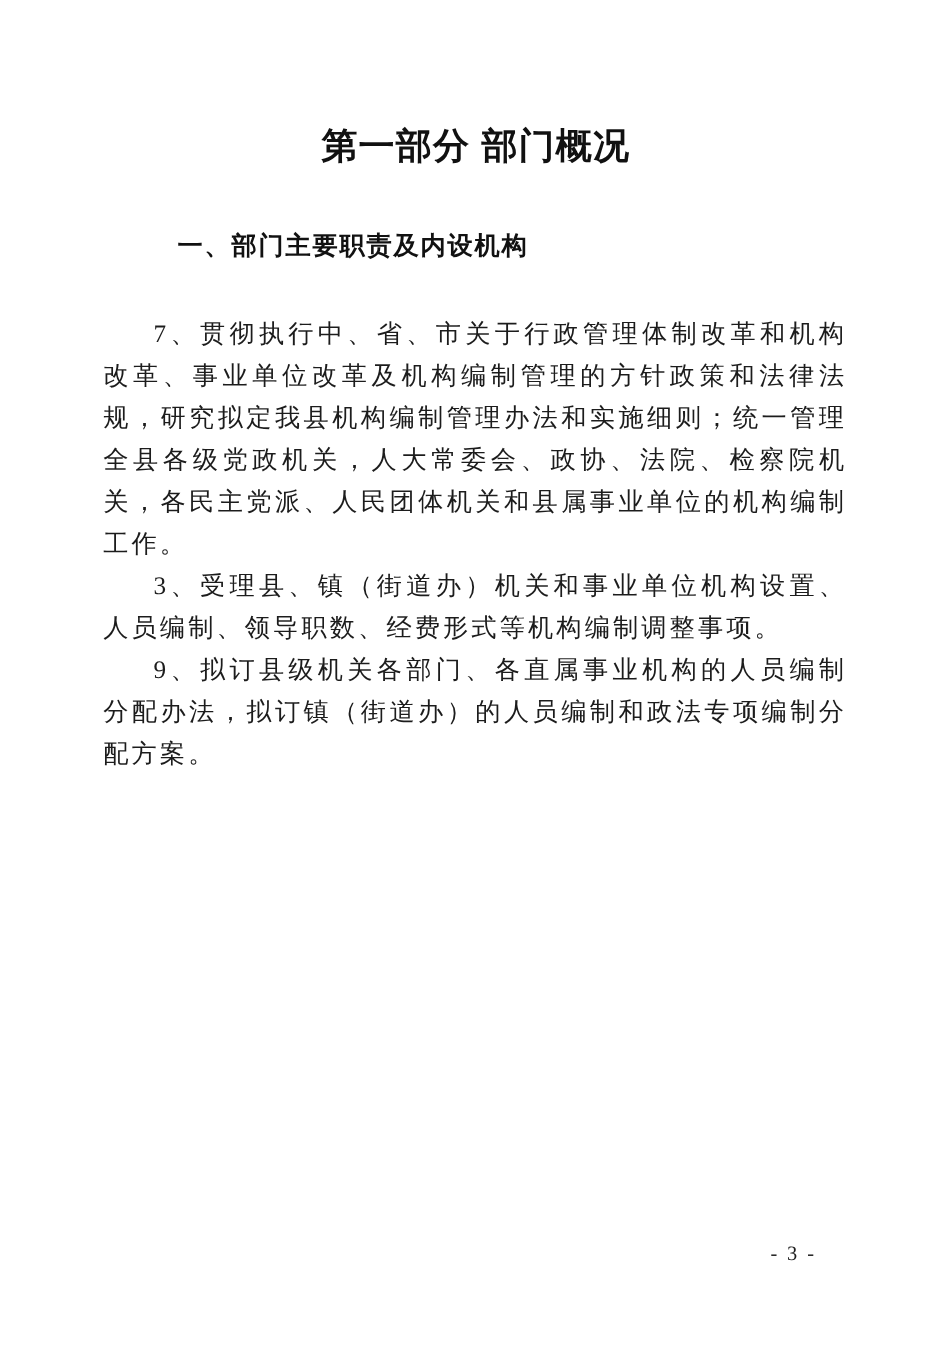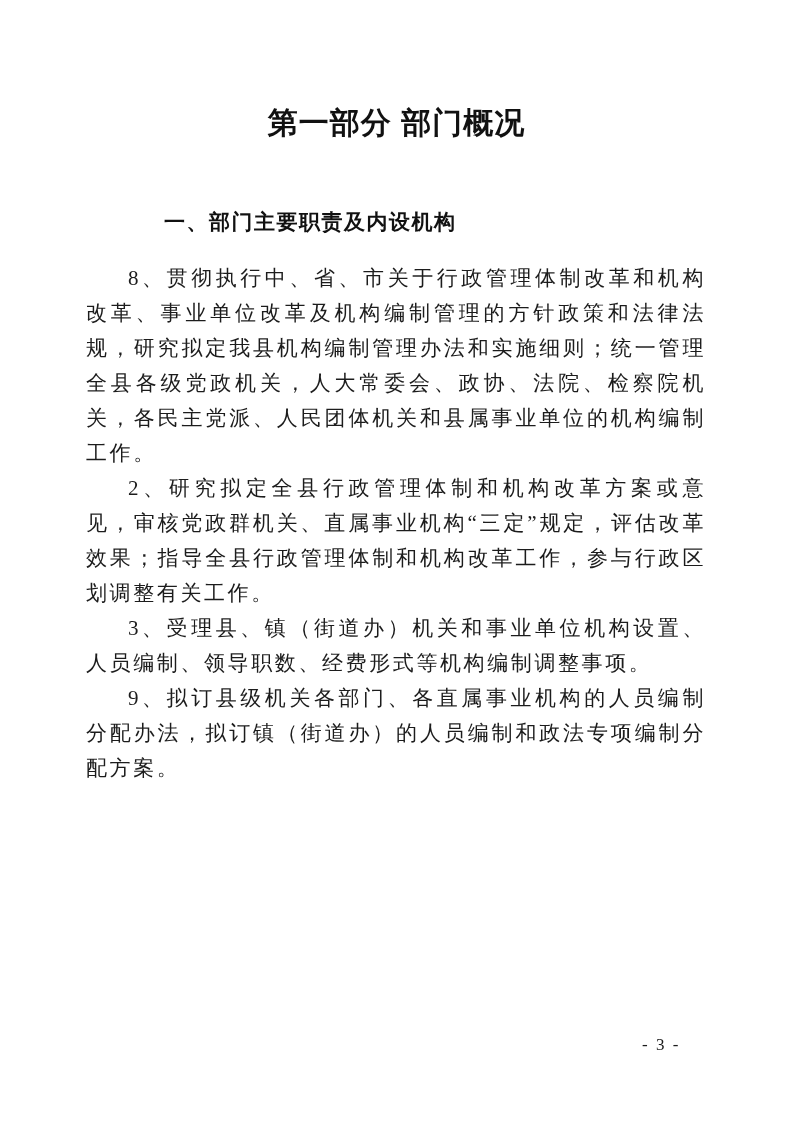--- a/index.html
+++ b/index.html
@@ -34,21 +34,21 @@
     font-weight: bold;
     font-size: 30px;
     line-height: 42px;
     letter-spacing: 1px;
     color: #111111;
   }
   .section-heading {
     position: absolute;
     top: 191px;
     left: 148px;
-    margin: 16px;
+    margin: 0;
     font-family: "Liberation Sans", "DejaVu Sans", sans-serif;
     font-weight: bold;
     font-size: 21px;
     line-height: 30px;
     letter-spacing: 1.5px;
     color: #111111;
   }
   .subsection-heading {
     position: absolute;
     top: 229px;
@@ -92,21 +92,20 @@
 <body>
 
 <div class="page">
 
   <h1 class="doc-title">第一部分 部门概况</h1>
 
   <h2 class="section-heading">一、部门主要职责及内设机构</h2>
 
 
   <div class="body-text">
-    <p>8、贯彻执行中、省、市关于行政管理体制改革和机构改革、事业单位改革及机构编制管理的方针政策和法律法规，研究拟定我县机构编制管理办法和实施细则；统一管理全县各级党政机关，人大常委会、政协、法院、检察院机关，各民主党派、人民团体机关和县属事业单位的机构编制工作。</p>
-    <p>2、研究拟定全县行政管理体制和机构改革方案或意见，审核党政群机关、直属事业机构“三定”规定，评估改革效果；指导全县行政管理体制和机构改革工作，参与行政区划调整有关工作。</p>
+    <p>7、贯彻执行中、省、市关于行政管理体制改革和机构改革、事业单位改革及机构编制管理的方针政策和法律法规，研究拟定我县机构编制管理办法和实施细则；统一管理全县各级党政机关，人大常委会、政协、法院、检察院机关，各民主党派、人民团体机关和县属事业单位的机构编制工作。</p>
     <p>3、受理县、镇（街道办）机关和事业单位机构设置、人员编制、领导职数、经费形式等机构编制调整事项。</p>
     <p>9、拟订县级机关各部门、各直属事业机构的人员编制分配办法，拟订镇（街道办）的人员编制和政法专项编制分配方案。</p>
   </div>
 
   <div class="page-number">- 3 -</div>
 
 </div>
 
 </body></html>

